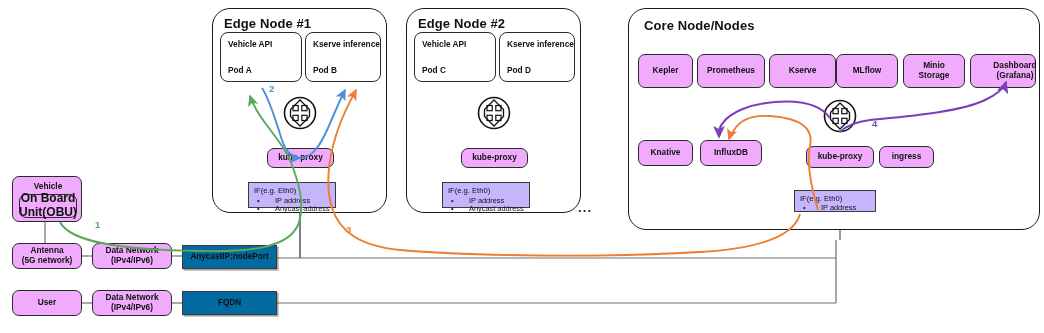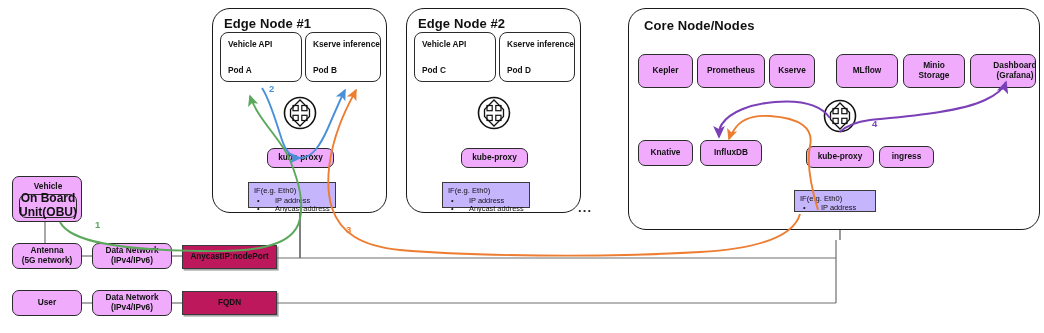--- a/index.html
+++ b/index.html
@@ -25,21 +25,21 @@
   .podbox .t2{position:absolute;left:7px;bottom:6px;font-size:8.3px;font-weight:bold;color:#111;white-space:nowrap;}
   .ifbox{
     position:absolute;border:1.4px solid #3a3a3a;background:#c4b5fd;box-sizing:border-box;font-size:7.6px;color:#111;
   }
   .ifbox .ifhead{position:absolute;left:5px;top:3px;white-space:nowrap;}
   .ifbox .bullet{position:absolute;font-size:7.4px;white-space:nowrap;}
   .ifbox .bullet .dot{position:absolute;left:0;top:0;}
   .ifbox .bullet .txt{position:absolute;left:18px;top:0;}
   .flat{
     position:absolute;display:flex;align-items:center;justify-content:center;text-align:center;
-    font-size:8.2px;font-weight:bold;color:#111;border:1.4px solid #3a3a3a;background:#be185d;box-sizing:border-box;
+    font-size:8.2px;font-weight:bold;color:#111;border:1.4px solid #3a3a3a;background:#0369a1;box-sizing:border-box;
     box-shadow:1.6px 1.6px 0 rgba(90,90,90,.55);line-height:1.2;
   }
   .lbl{position:absolute;font-size:8.3px;font-weight:bold;color:#111;white-space:nowrap;}
   .flownum{position:absolute;font-size:9.5px;font-weight:bold;}
   .ellipsis{position:absolute;font-size:13px;font-weight:bold;color:#222;letter-spacing:1.2px;}
   svg.lay{position:absolute;left:0;top:0;width:1044px;height:333px;overflow:visible;}
 </style>
 </head>
 <body>
 
@@ -182,21 +182,21 @@
 
   <div class="node-shell" style="left:628px;top:8px;width:412px;height:222px;"></div>
   <div class="node-title" style="left:644px;top:18px;">Core Node/Nodes</div>
 
   <div class="rbox center" style="left:638px;top:54px;width:55px;height:34px;">
     <span>Kepler</span>
   </div>
   <div class="rbox center" style="left:697px;top:54px;width:68px;height:34px;">
     <span>Prometheus</span>
   </div>
-  <div class="rbox center" style="left:769px;top:54px;width:46px;height:34px;">
+  <div class="rbox center" style="left:769px;top:54px;width:67px;height:34px;">
     <span>Kserve</span>
   </div>
   <div class="rbox center" style="left:836px;top:54px;width:62px;height:34px;">
     <span>MLflow</span>
   </div>
   <div class="rbox center" style="left:903px;top:54px;width:62px;height:34px;flex-direction:column;">
     <span>Minio</span>
     <span>Storage</span>
   </div>
   <div class="rbox center" style="left:970px;top:54px;width:66px;height:34px;flex-direction:column;padding-left:24px;">

